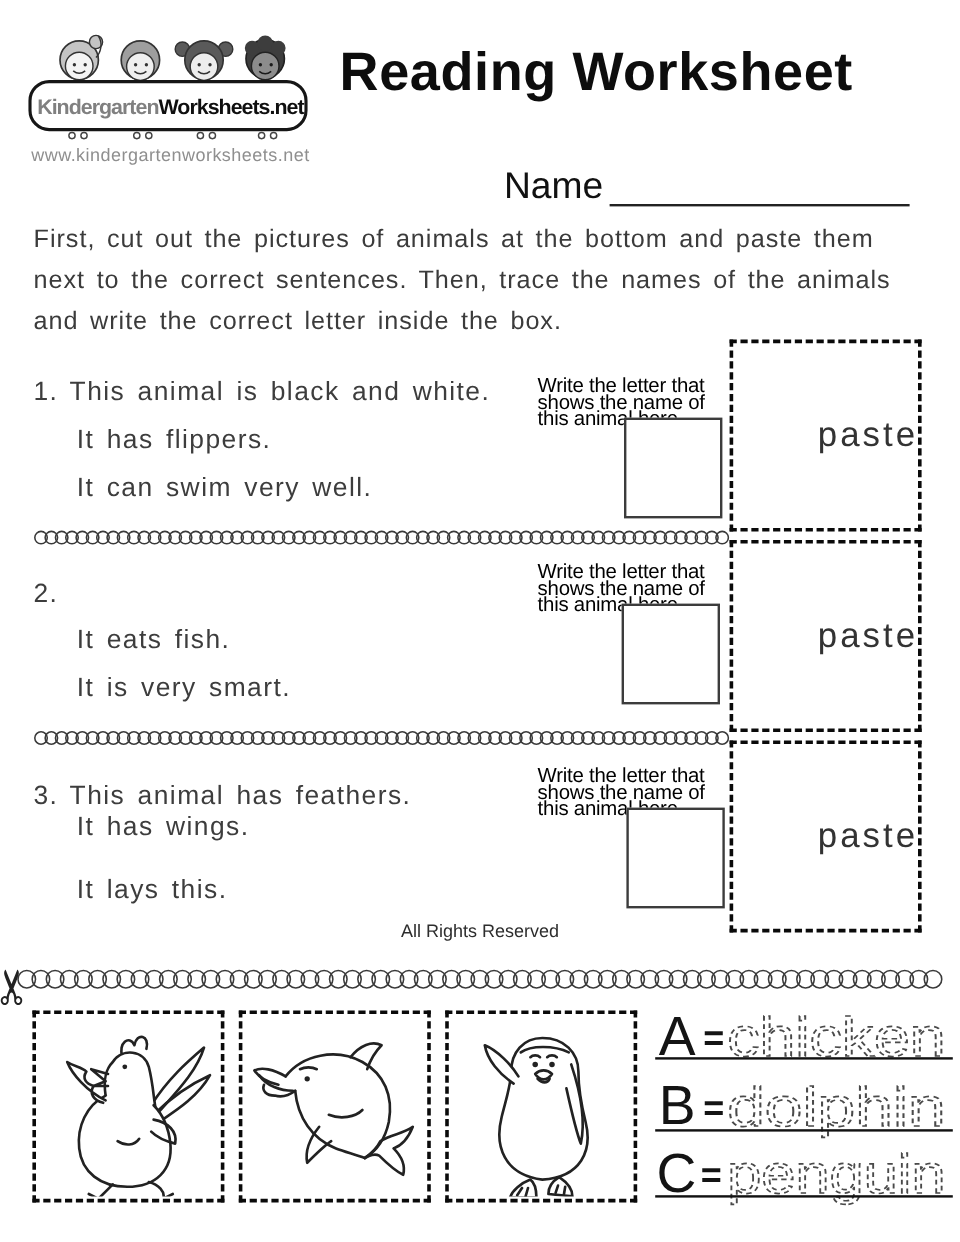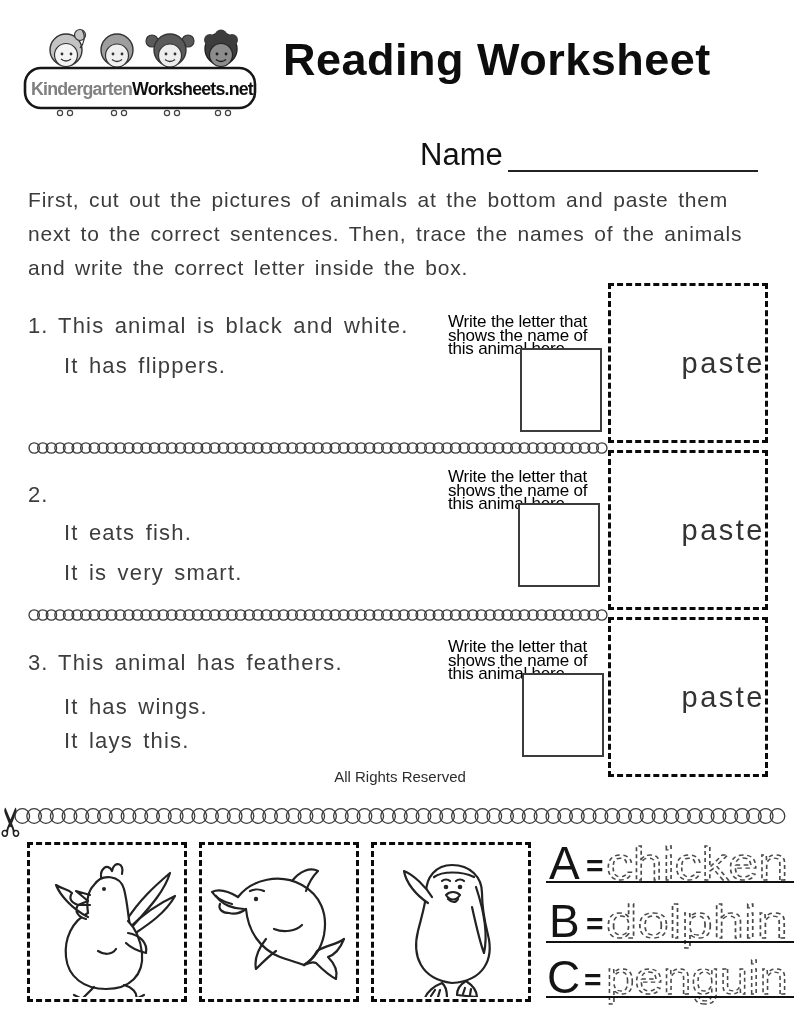--- a/index.html
+++ b/index.html
@@ -88,30 +88,32 @@
         <circle cx="102" cy="101" r="2.6"></circle>
       <circle cx="145" cy="101" r="2.6"></circle>
         <circle cx="155" cy="101" r="2.6"></circle>
       <circle cx="196" cy="101" r="2.6"></circle>
         <circle cx="206" cy="101" r="2.6"></circle>
     </g>
 
     <rect x="3" y="56" width="230" height="40" rx="16" fill="#ffffff" stroke="#161616" stroke-width="2.6"></rect>
     <text x="9" y="83" font-family="Liberation Sans, sans-serif" font-size="17.5" font-weight="bold" letter-spacing="-0.8" textLength="222" lengthAdjust="spacingAndGlyphs"><tspan fill="#808080">Kindergarten</tspan><tspan fill="#0f0f0f">Worksheets.net</tspan></text>
   </svg>
+  <div class="abs site-url">www.kindergartenworksheets.net</div>
 
   <div class="abs title">Reading Worksheet</div>
   <div class="abs name-label">Name</div>
   <div class="abs name-line"></div>
 
   <div class="abs instructions">First, cut out the pictures of animals at the bottom and paste them next to the correct sentences. Then, trace the names of the animals and write the correct letter inside the box.</div>
 
   <div class="abs q-num" style="left:28px;top:313px">1.</div>
   <div class="abs q-line" style="left:58px;top:313px">This animal is black and white.</div>
   <div class="abs q-line" style="left:64px;top:353px">It has flippers.</div>
+  <div class="abs q-line" style="left:64px;top:393px">It can swim very well.</div>
   <div class="abs hint" style="left:448px;top:315px">Write the letter that shows the name of this animal here.</div>
   <div class="abs letter-box" style="left:520px;top:348px"></div>
   <div class="abs paste-box" style="left:608px;top:283px">
     <span class="paste-label">paste</span>
   </div>
   <svg class="abs chain" style="left:28px;top:441px" width="580" height="14">
       <circle cx="6.2" cy="7" r="5.2" fill="none" stroke="#3a3a3a" stroke-width="1.3"></circle>
       <circle cx="14.8" cy="7" r="5.2" fill="none" stroke="#3a3a3a" stroke-width="1.3"></circle>
       <circle cx="23.4" cy="7" r="5.2" fill="none" stroke="#3a3a3a" stroke-width="1.3"></circle>
       <circle cx="32" cy="7" r="5.2" fill="none" stroke="#3a3a3a" stroke-width="1.3"></circle>
@@ -253,21 +255,21 @@
       <circle cx="530.8000000000005" cy="7" r="5.2" fill="none" stroke="#3a3a3a" stroke-width="1.3"></circle>
       <circle cx="539.4000000000005" cy="7" r="5.2" fill="none" stroke="#3a3a3a" stroke-width="1.3"></circle>
       <circle cx="548.0000000000006" cy="7" r="5.2" fill="none" stroke="#3a3a3a" stroke-width="1.3"></circle>
       <circle cx="556.6000000000006" cy="7" r="5.2" fill="none" stroke="#3a3a3a" stroke-width="1.3"></circle>
       <circle cx="565.2000000000006" cy="7" r="5.2" fill="none" stroke="#3a3a3a" stroke-width="1.3"></circle>
       <circle cx="573.8000000000006" cy="7" r="5.2" fill="none" stroke="#3a3a3a" stroke-width="1.3"></circle>
     </svg>
 
   <div class="abs q-num" style="left:28px;top:650px">3.</div>
   <div class="abs q-line" style="left:58px;top:650px">This animal has feathers.</div>
-  <div class="abs q-line" style="left:64px;top:694px">It has wings.</div>
+  <div class="abs q-line" style="left:64px;top:676px">It has wings.</div>
   <div class="abs q-line" style="left:64px;top:728px">It lays this.</div>
   <div class="abs hint" style="left:448px;top:640px">Write the letter that shows the name of this animal here.</div>
   <div class="abs letter-box" style="left:522px;top:673px"></div>
   <div class="abs paste-box" style="left:608px;top:617px">
     <span class="paste-label">paste</span>
   </div>
 
   <div class="abs copyright">
     <div>All Rights Reserved</div>
   </div>

